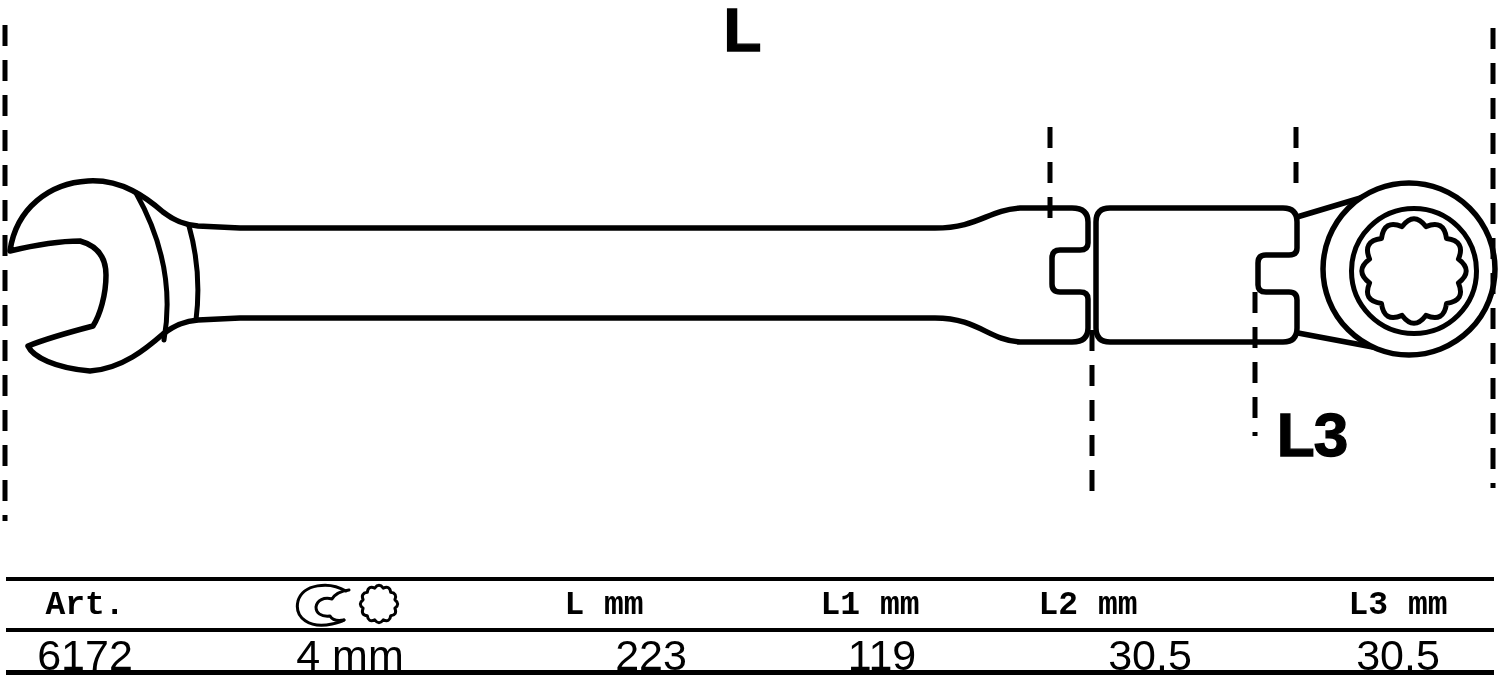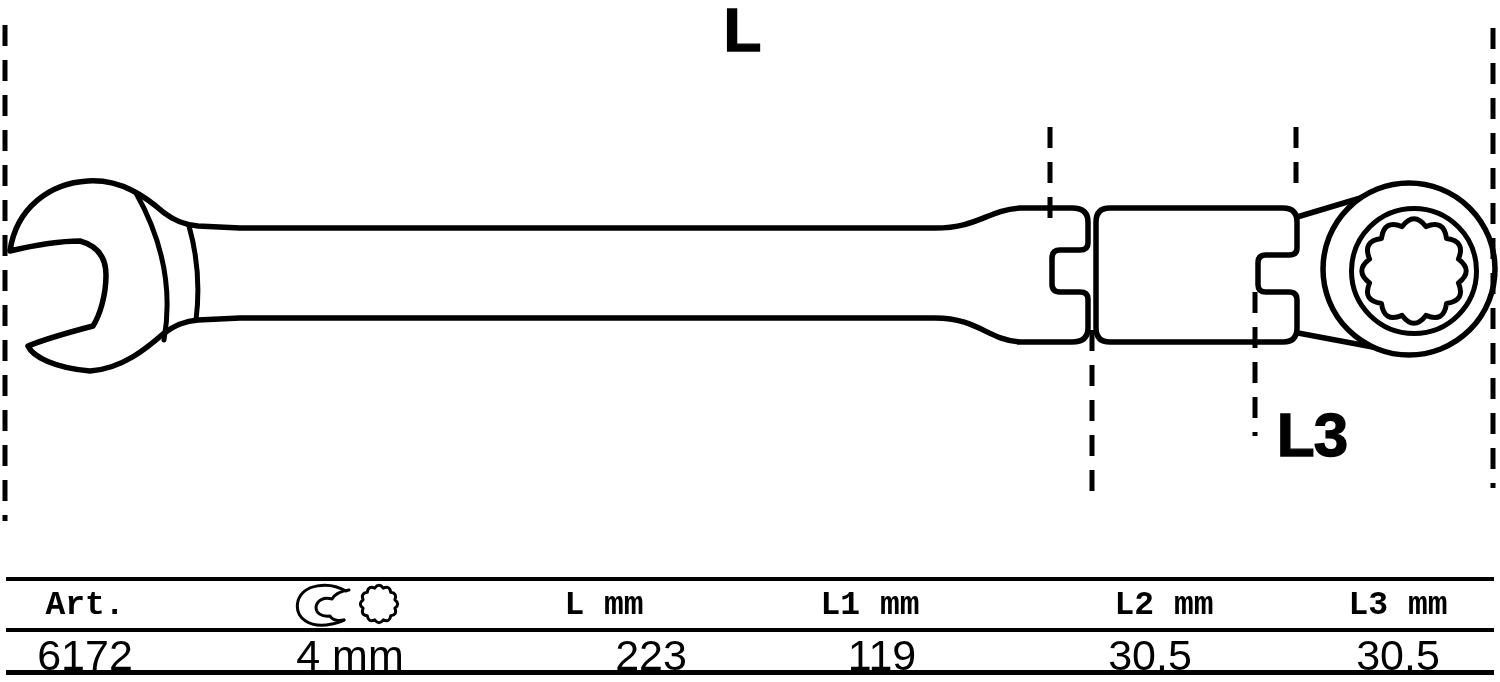--- a/index.html
+++ b/index.html
@@ -90,21 +90,21 @@
     <svg class="icon-svg" style="left:291px;top:581px;" width="60" height="48" viewBox="0 0 60 48">
       <path d="M 55 10 C 38 0 12 3 7 20 C 3 37 19 48 41 43 C 46 42 50 41 53 39" fill="none" stroke="#000" stroke-width="3" stroke-linecap="round"></path>
       <path d="M 58 9 C 50 10 44 13 41 18 C 33 16 26 19 25 26 C 25 32 30 36 39 35 C 42 40 48 40 53 39" fill="none" stroke="#000" stroke-width="3" stroke-linecap="round" stroke-linejoin="round"></path>
     </svg>
     <svg class="icon-svg" style="left:357px;top:582px;" width="44" height="44" viewBox="0 0 44 44">
       <path fill="none" stroke="#000" stroke-width="3" stroke-linejoin="round" d="M 26.3 6.1 Q 32.8 3.4 33.7 10.3 Q 40.6 11.3 37.9 17.7 Q 43.5 22.0 37.9 26.3 Q 40.6 32.8 33.7 33.7 Q 32.8 40.6 26.3 37.9 Q 22.0 43.5 17.7 37.9 Q 11.3 40.6 10.3 33.7 Q 3.4 32.8 6.1 26.3 Q 0.5 22.0 6.1 17.7 Q 3.4 11.3 10.3 10.3 Q 11.2 3.4 17.7 6.1 Q 22.0 0.5 26.3 6.1 Z"></path>
     </svg>
 
     <span class="th-cell" style="left:604px;">L mm</span>
     <span class="th-cell" style="left:870px;">L1 mm</span>
-    <span class="th-cell" style="left:1164px;">L2 mm</span>
+    <span class="th-cell" style="left:1088px;">L2 mm</span>
     <span class="th-cell" style="left:1398px;">L3 mm</span>
 
     <span class="td-cell" style="left:85px;">6172</span>
     <span class="td-cell" style="left:350px;">4 mm</span>
     <span class="td-cell" style="left:651px;">223</span>
     <span class="td-cell" style="left:882px;">119</span>
     <span class="td-cell" style="left:1150px;">30.5</span>
     <span class="td-cell" style="left:1398px;">30.5</span>
   </div>
 </div>

